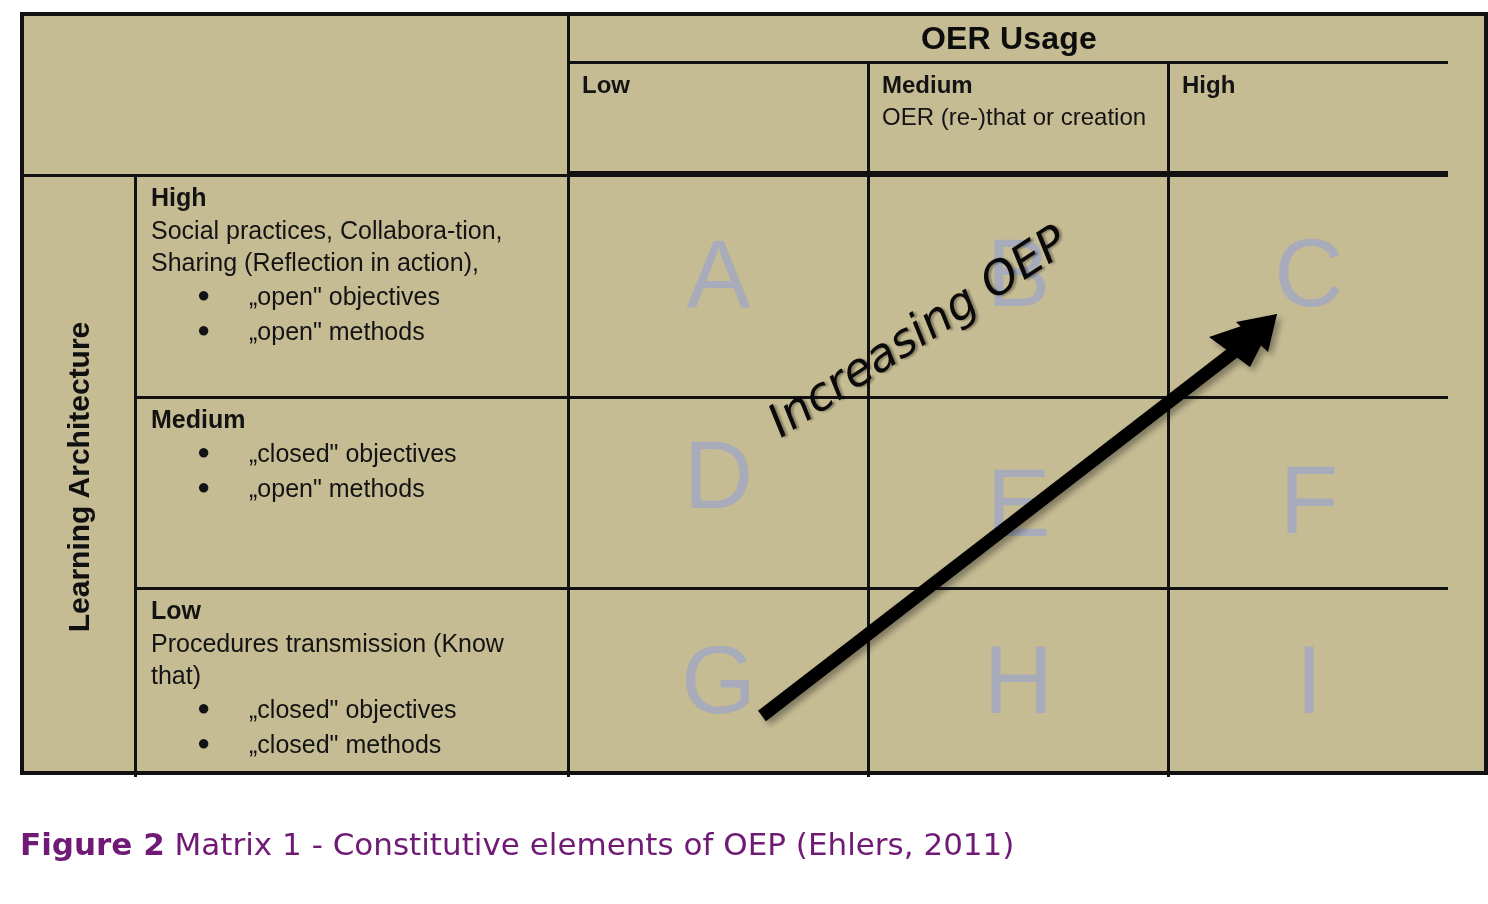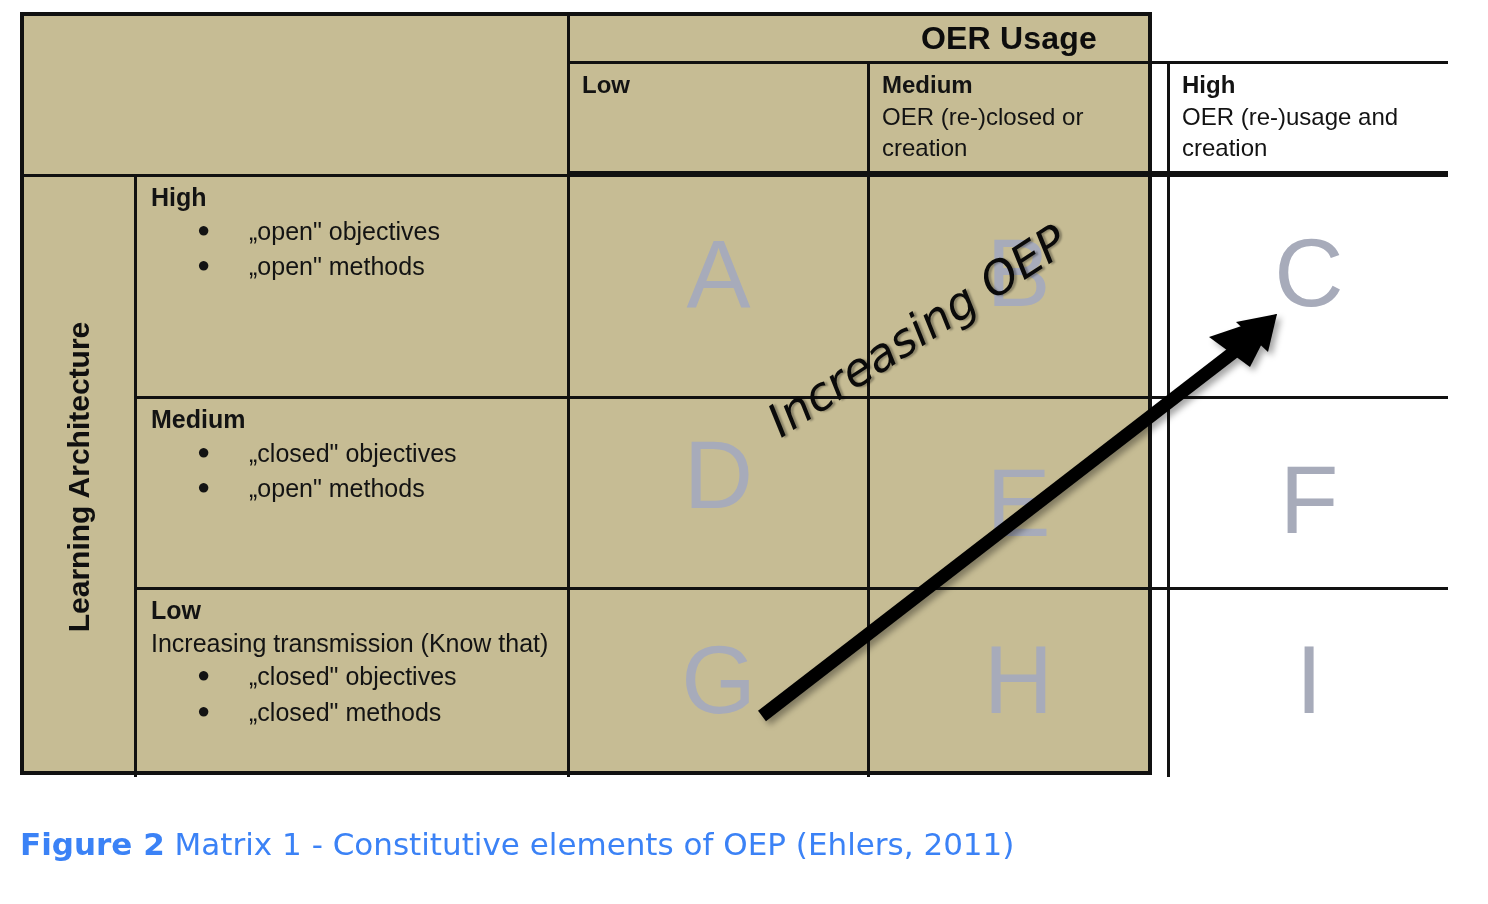--- a/index.html
+++ b/index.html
@@ -20,21 +20,21 @@
     left: 0; top: 0;
     width: 1488px;
     height: 904px;
   }
 
   
   .matrix-wrap {
     position: absolute;
     left: 20px;
     top: 12px;
-    width: 1132px;
+    width: 1468px;
     height: 763px;
     background: #c6bc94;
     border: 4px solid #111111;
     box-sizing: border-box;
   }
 
   .matrix-grid {
     position: absolute;
     inset: 0;
     display: grid;
@@ -171,21 +171,21 @@
     text-shadow: 2px 2px 2px rgba(0,0,0,.30);
     font-family: "DejaVu Sans", sans-serif;
   }
 
   
   .caption {
     position: absolute;
     left: 20px;
     top: 826px;
     font-size: 31px;
-    color: #3b82f6;
+    color: #701a75;
     font-family: "DejaVu Sans", sans-serif;
     white-space: nowrap;
   }
   .caption .cap-strong { font-weight: bold; }
 </style>
 </head>
 <body>
 
 <div id="figure-root">
 
@@ -197,34 +197,34 @@
       <div class="cell oer-usage-band bl bb">OER Usage</div>
 
       <div class="cell" style="grid-column:1 / span 2; grid-row:2;"></div>
 
       <div class="cell colhead bl bb" style="grid-column:3;grid-row:2;">
         <span class="lbl">Low</span>
       </div>
 
       <div class="cell colhead bl bb" style="grid-column:4;grid-row:2;">
         <span class="lbl">Medium</span>
-        <span class="desc">OER (re-)closed  or creation</span>
+        <span class="desc">OER (re-)that  or creation</span>
       </div>
 
       <div class="cell colhead bl bb" style="grid-column:5;grid-row:2;">
         <span class="lbl">High</span>
-        <span class="desc">OER (re-)usage and creation</span>
       </div>
 
       <div class="cell axis-label-cell bt" style="grid-column:1;grid-row:3 / span 3;">
         <span class="axis-label">Learning Architecture</span>
       </div>
 
       <div class="cell rowdesc bl bt" style="grid-column:2;grid-row:3;">
         <span class="lbl">High</span>
+        <span class="desc">Social practices, Collabora-tion, Sharing (Reflection in action),</span>
         <ul>
           <li>
             <span class="bullet">●</span>
             <span>„open" objectives</span>
           </li>
           <li>
             <span class="bullet">●</span>
             <span>„open" methods</span>
           </li>
         </ul>
@@ -259,21 +259,21 @@
       </div>
       <div class="cell datacell dc-e bl bt" style="grid-column:4;grid-row:4;">
         <span class="bigletter">E</span>
       </div>
       <div class="cell datacell dc-f bl bt" style="grid-column:5;grid-row:4;">
         <span class="bigletter">F</span>
       </div>
 
       <div class="cell rowdesc bl bt" style="grid-column:2;grid-row:5;">
         <span class="lbl">Low</span>
-        <span class="desc">Increasing transmission (Know that)</span>
+        <span class="desc">Procedures transmission (Know that)</span>
         <ul>
           <li>
             <span class="bullet">●</span>
             <span>„closed" objectives</span>
           </li>
           <li>
             <span class="bullet">●</span>
             <span>„closed" methods</span>
           </li>
         </ul>

